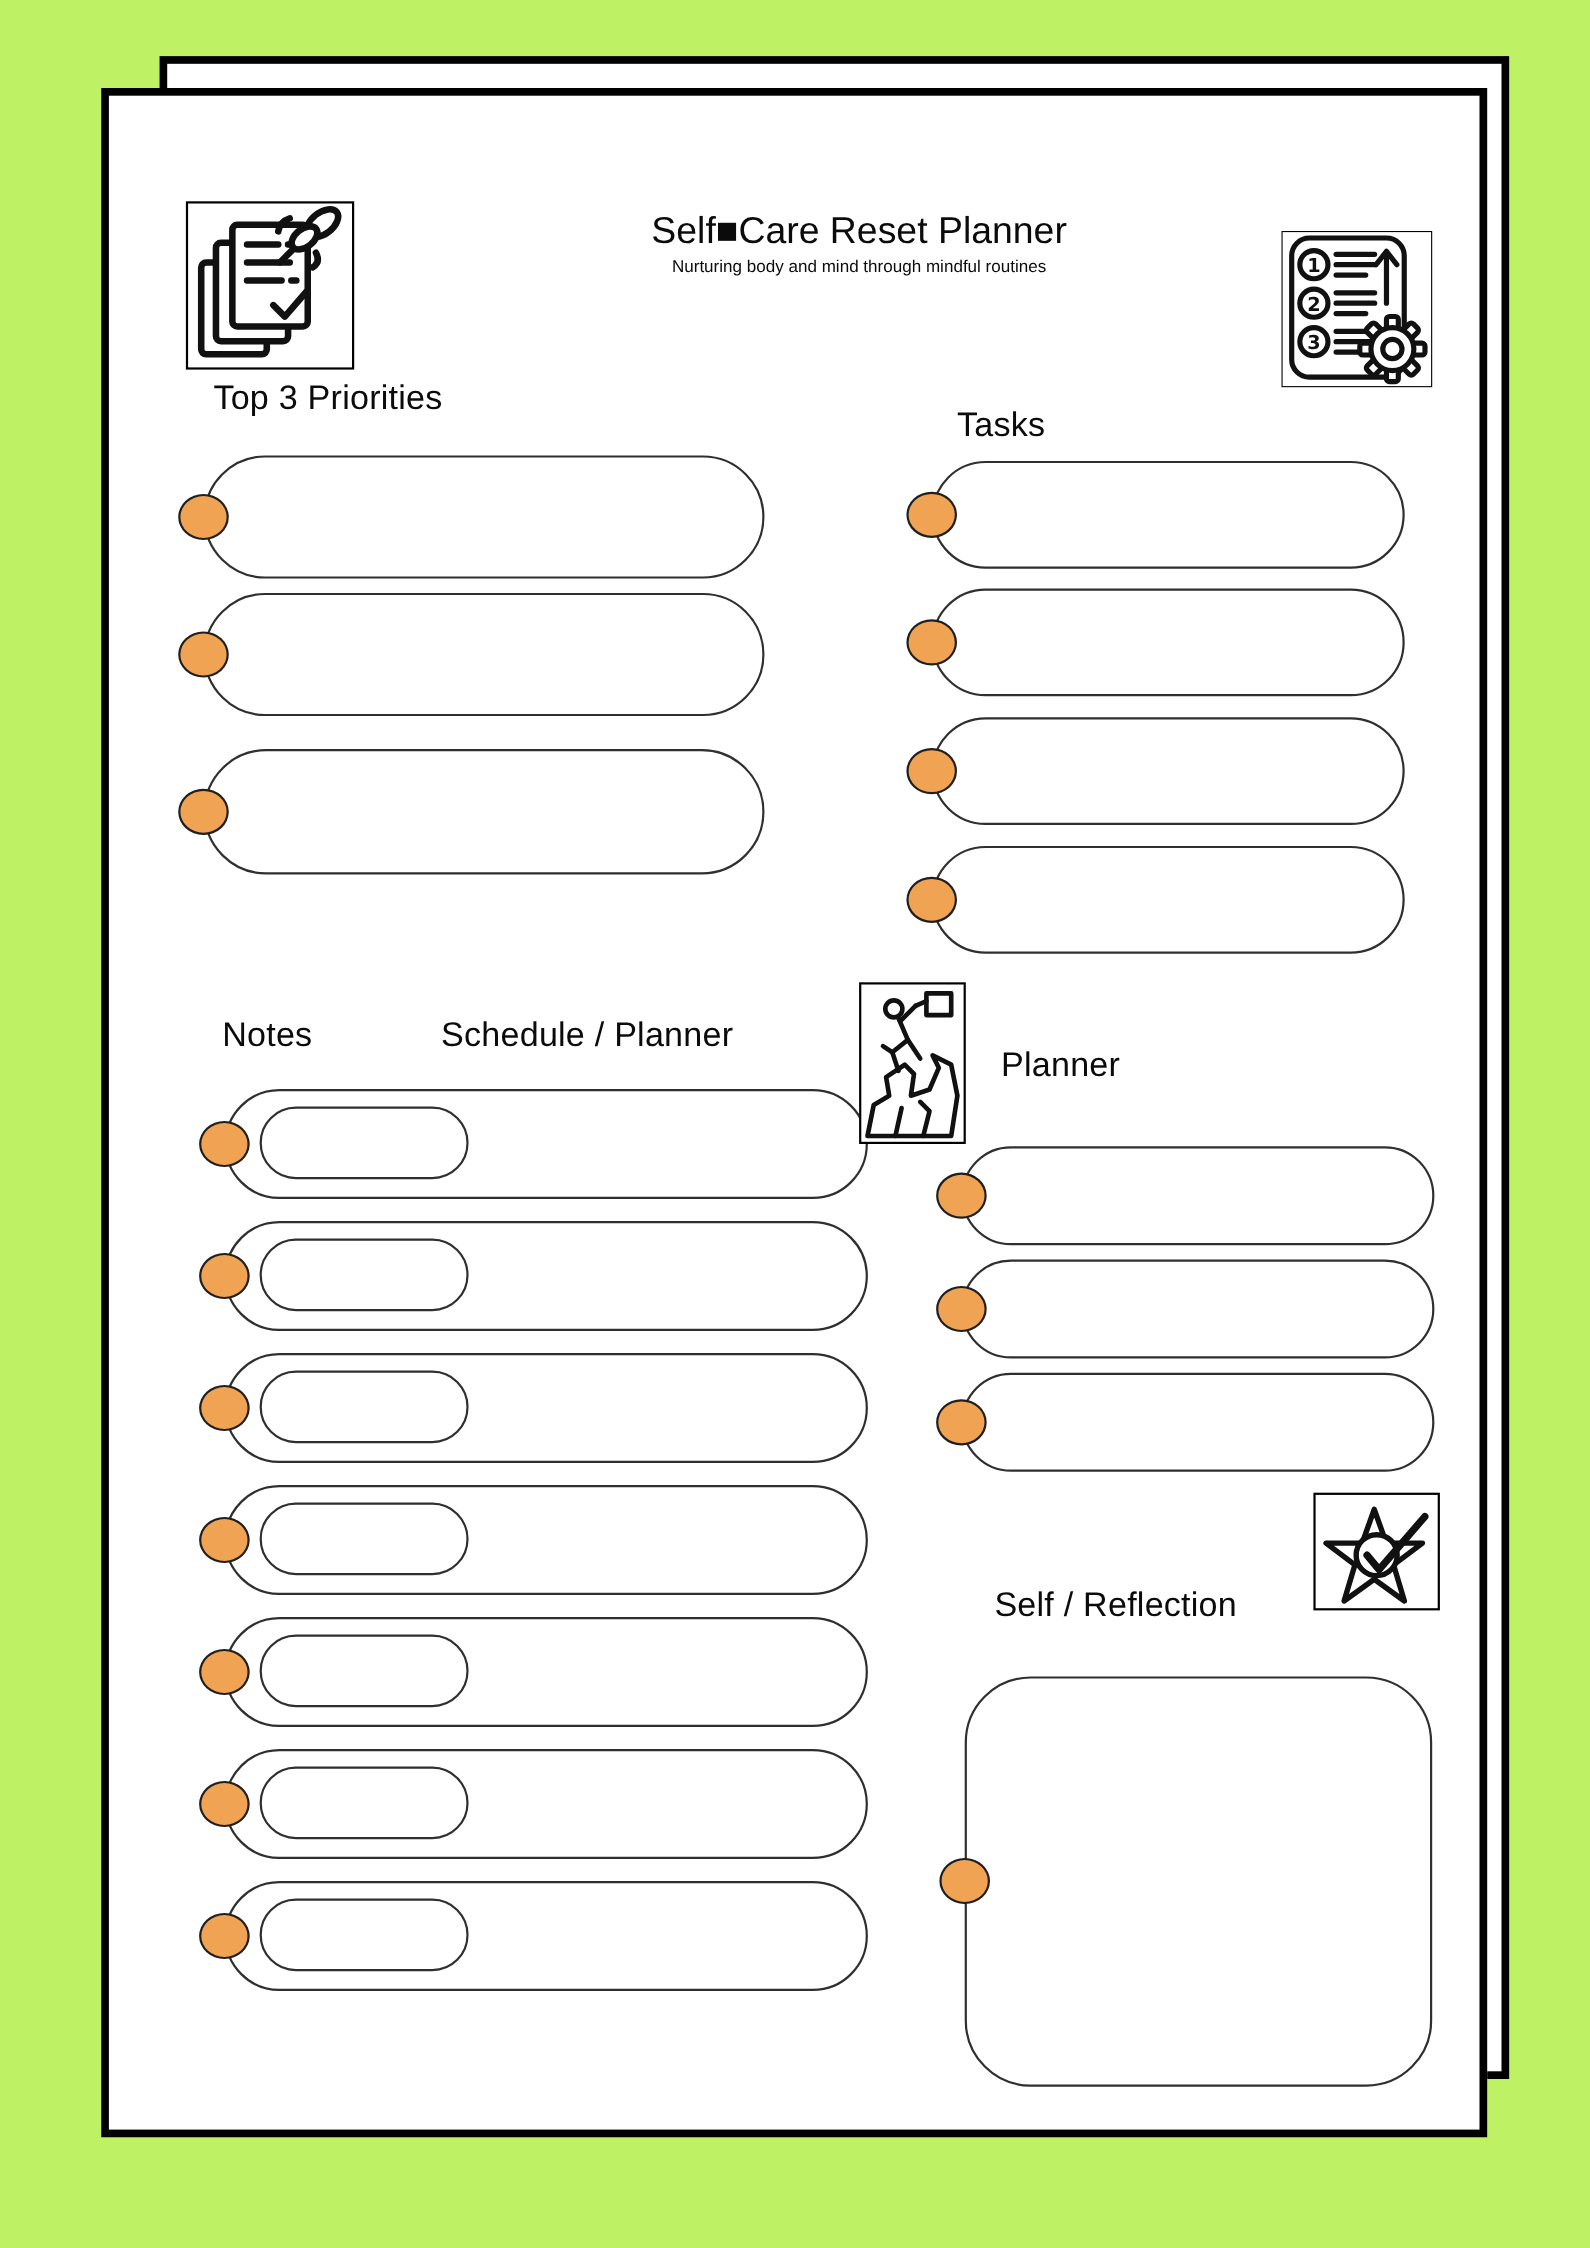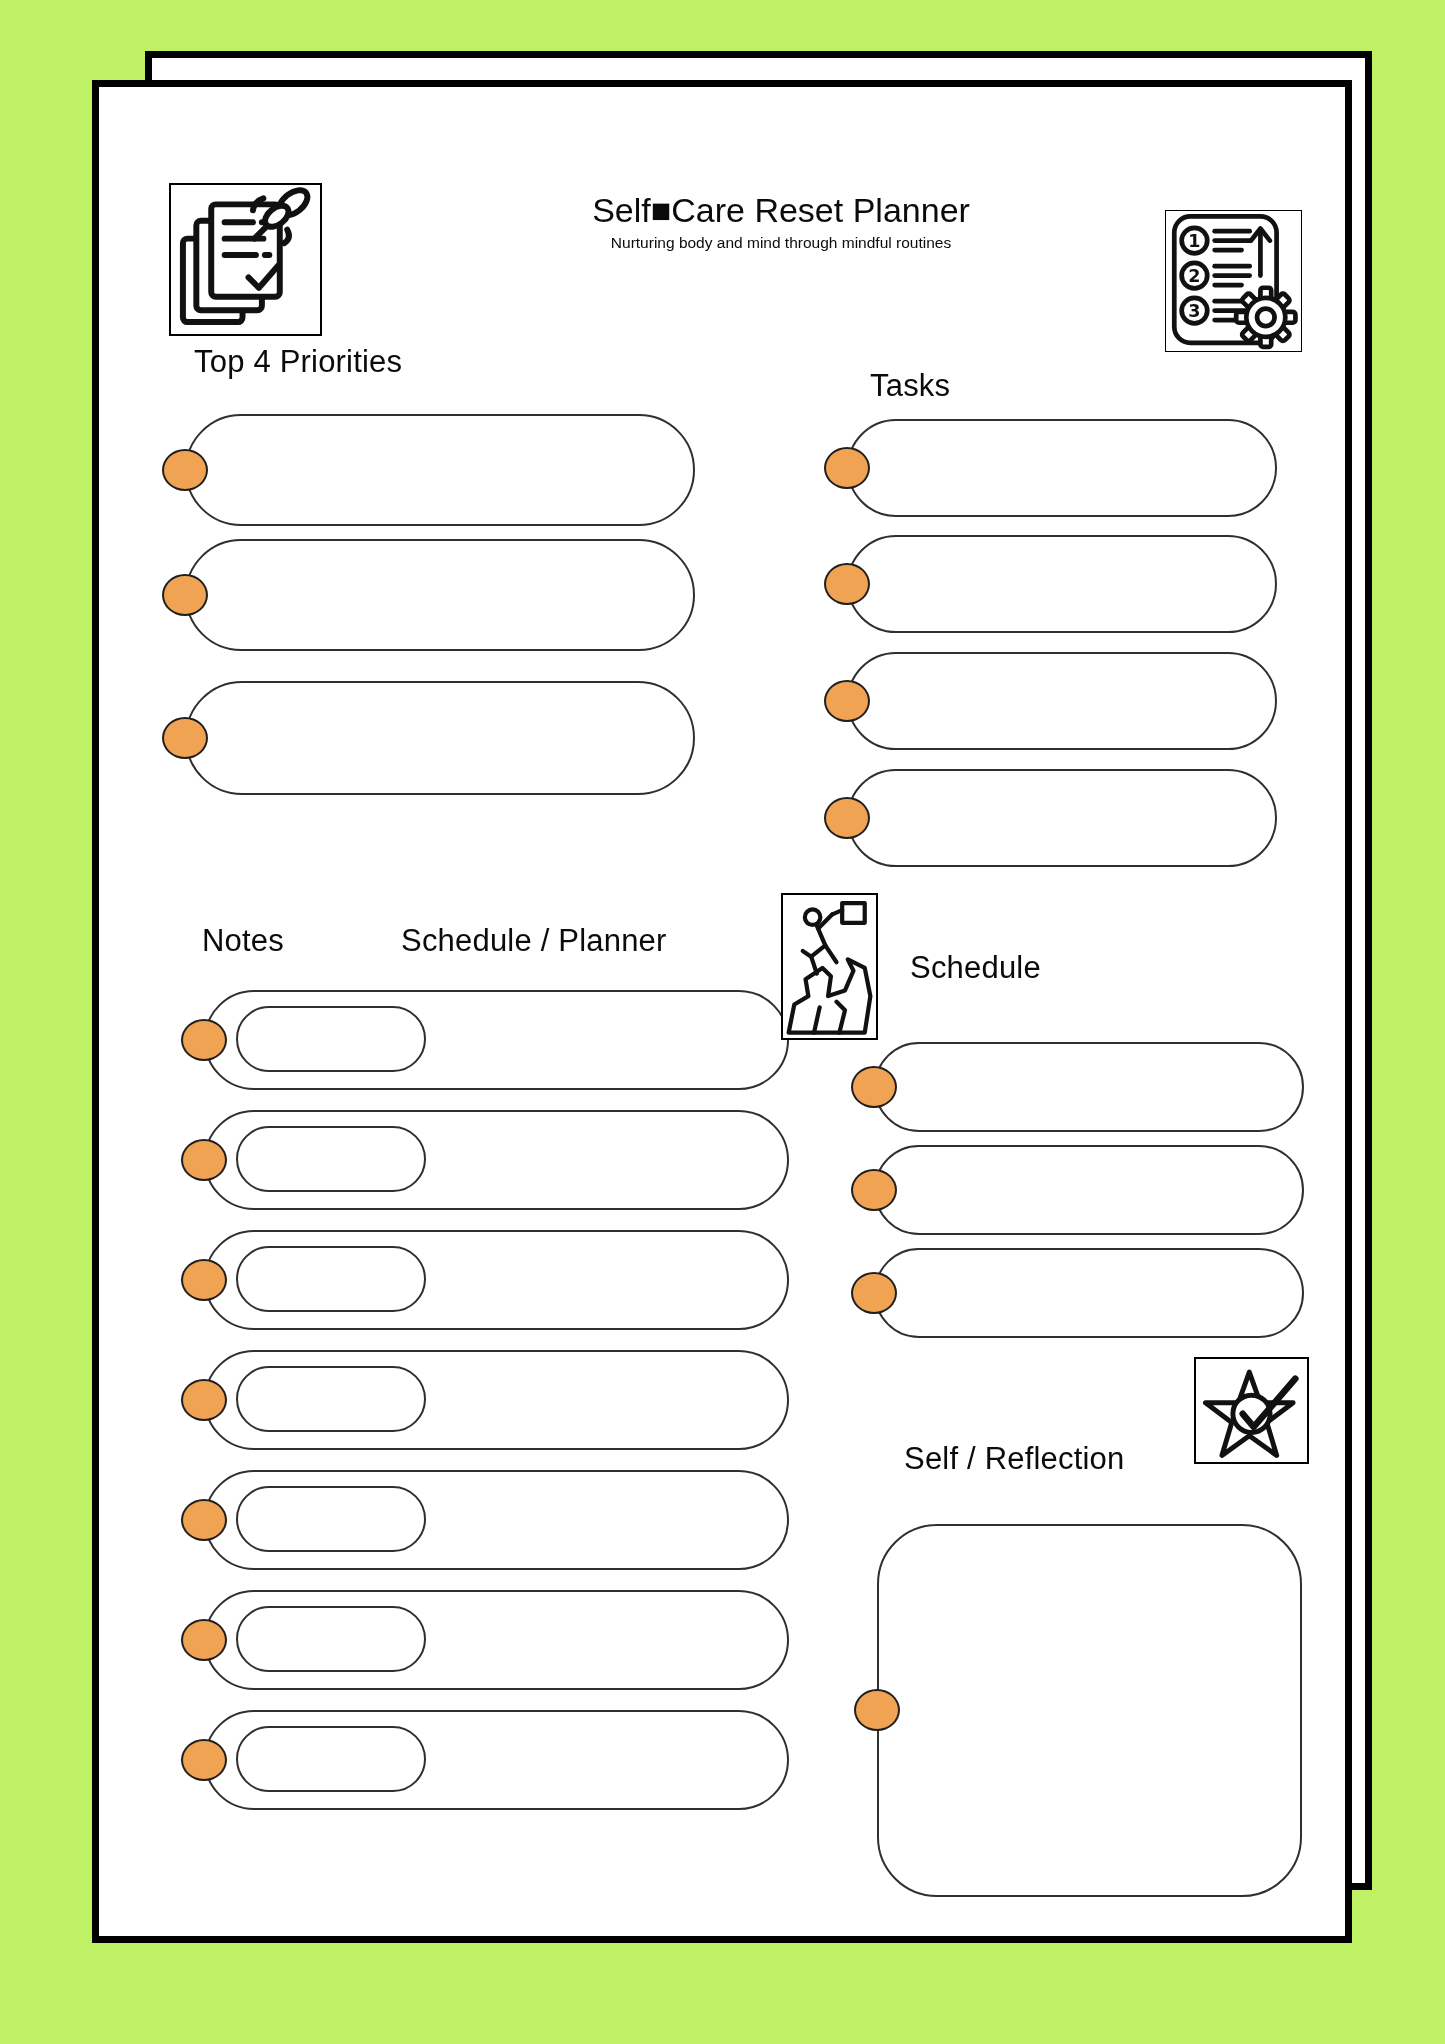--- a/index.html
+++ b/index.html
@@ -119,21 +119,21 @@
           <rect x="-4" y="-22" width="8" height="9" rx="2" transform="rotate(180)"></rect>
           <rect x="-4" y="-22" width="8" height="9" rx="2" transform="rotate(225)"></rect>
           <rect x="-4" y="-22" width="8" height="9" rx="2" transform="rotate(270)"></rect>
           <rect x="-4" y="-22" width="8" height="9" rx="2" transform="rotate(315)"></rect>
           <circle r="14.5"></circle>
           <circle r="6.5"></circle>
         </g>
       </svg>
     </div>
 
-    <div class="h" style="left:95px;top:258px;">Top 4 Priorities</div>
+    <div class="h" style="left:95px;top:258px;">Top 3 Priorities</div>
 
     <div class="pill" style="left:86px;top:327px;width:510px;height:112px;"></div>
     <div class="dot" style="left:63px;top:362px;"></div>
 
     <div class="pill" style="left:86px;top:452px;width:510px;height:112px;"></div>
     <div class="dot" style="left:63px;top:487px;"></div>
 
     <div class="pill" style="left:86px;top:594px;width:510px;height:114px;"></div>
     <div class="dot" style="left:63px;top:630px;"></div>
 
@@ -201,21 +201,21 @@
       <div class="pill outer" style="inset:0;"></div>
       <div class="inner"></div>
       <div class="dot"></div>
     </div>
     <div class="srow" style="top:1623px;">
       <div class="pill outer" style="inset:0;"></div>
       <div class="inner"></div>
       <div class="dot"></div>
     </div>
 
-    <div class="h" style="left:811px;top:864px;">Schedule</div>
+    <div class="h" style="left:811px;top:864px;">Planner</div>
 
     <div class="pill" style="left:775px;top:955px;width:430px;height:90px;"></div>
     <div class="dot" style="left:752px;top:979px;"></div>
 
     <div class="pill" style="left:775px;top:1058px;width:430px;height:90px;"></div>
     <div class="dot" style="left:752px;top:1082px;"></div>
 
     <div class="pill" style="left:775px;top:1161px;width:430px;height:90px;"></div>
     <div class="dot" style="left:752px;top:1185px;"></div>
 

